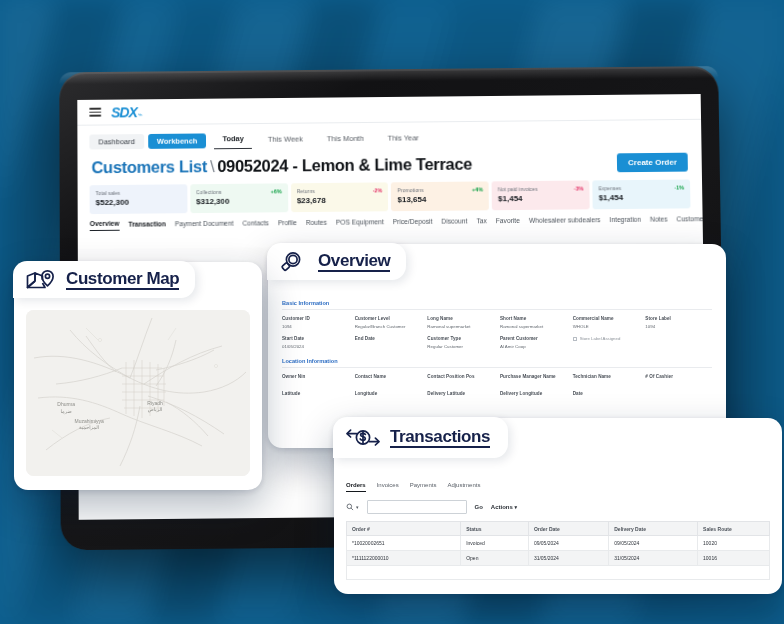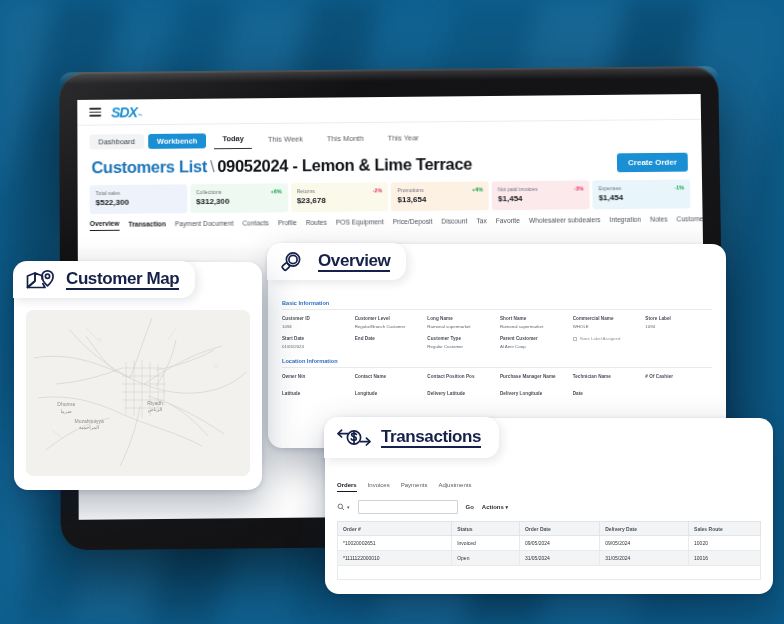--- a/index.html
+++ b/index.html
@@ -140,21 +140,21 @@
   .sec-title { font-size:5.6px; color:#2f6fc4; font-weight:600; margin-bottom:1px; }
   .sec-rule { height:1px; background:#e9ebee; margin:3px 0 6px 0; }
   .fgrid { display:grid; grid-template-columns:repeat(6,1fr); gap:3px 6px; }
   .fld .k { font-size:4.6px; color:#4a5058; font-weight:600; letter-spacing:.05px; }
   .fld .v { font-size:4.4px; color:#62686f; margin-top:3px; }
   .chk { display:flex; gap:3px; align-items:flex-start; }
   .chk .box { width:4px; height:4px; border:.6px solid #b6bcc3; border-radius:.5px; flex:0 0 auto; margin-top:.5px;}
   .chk .t { font-size:4.3px; color:#8d939a; line-height:1.25; }
 
   
-  #card-tx { left:325px; top:418px; width:448px; height:176px; }
+  #card-tx { left:334px; top:418px; width:448px; height:176px; }
   #tx-body { position:absolute; left:0; right:0; top:60px; bottom:0; padding:0 12px 10px 12px; }
   .txtabs { display:flex; gap:11px; font-size:6px; color:#5a6068; padding:4px 0 5px 0; }
   .txtabs span { padding-bottom:3px; cursor:pointer; }
   .txtabs span.active { color:#14181d; font-weight:700; border-bottom:1.3px solid #14181d; }
   .txtools { display:flex; align-items:center; gap:8px; padding:3px 0 7px 0; }
   .srch {
     display:flex; align-items:center; gap:2px; color:#555b62; font-size:6px;
   }
   .srch-in {
     width:100px; height:14px; border:1px solid #cdd2d7; background:#fff; border-radius:1px;

